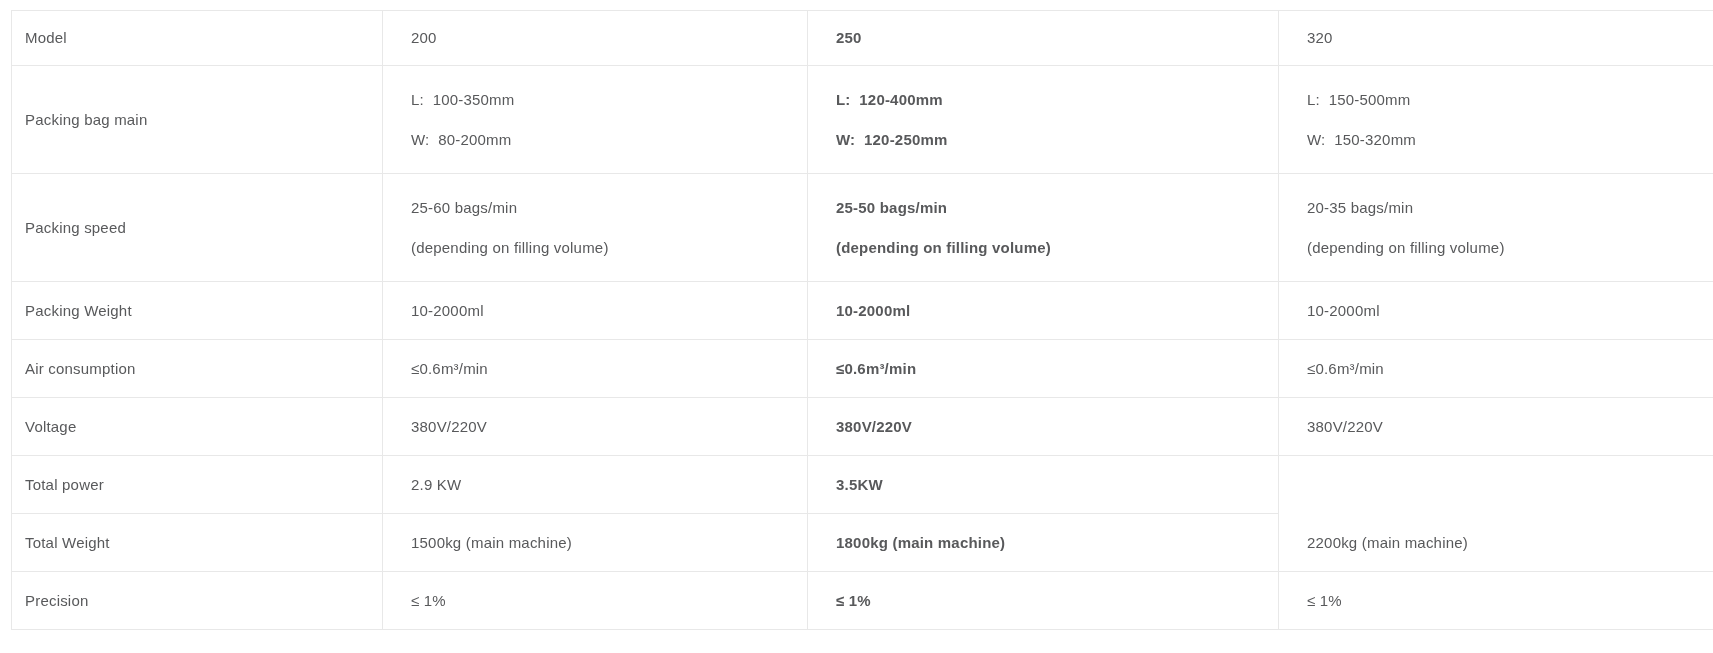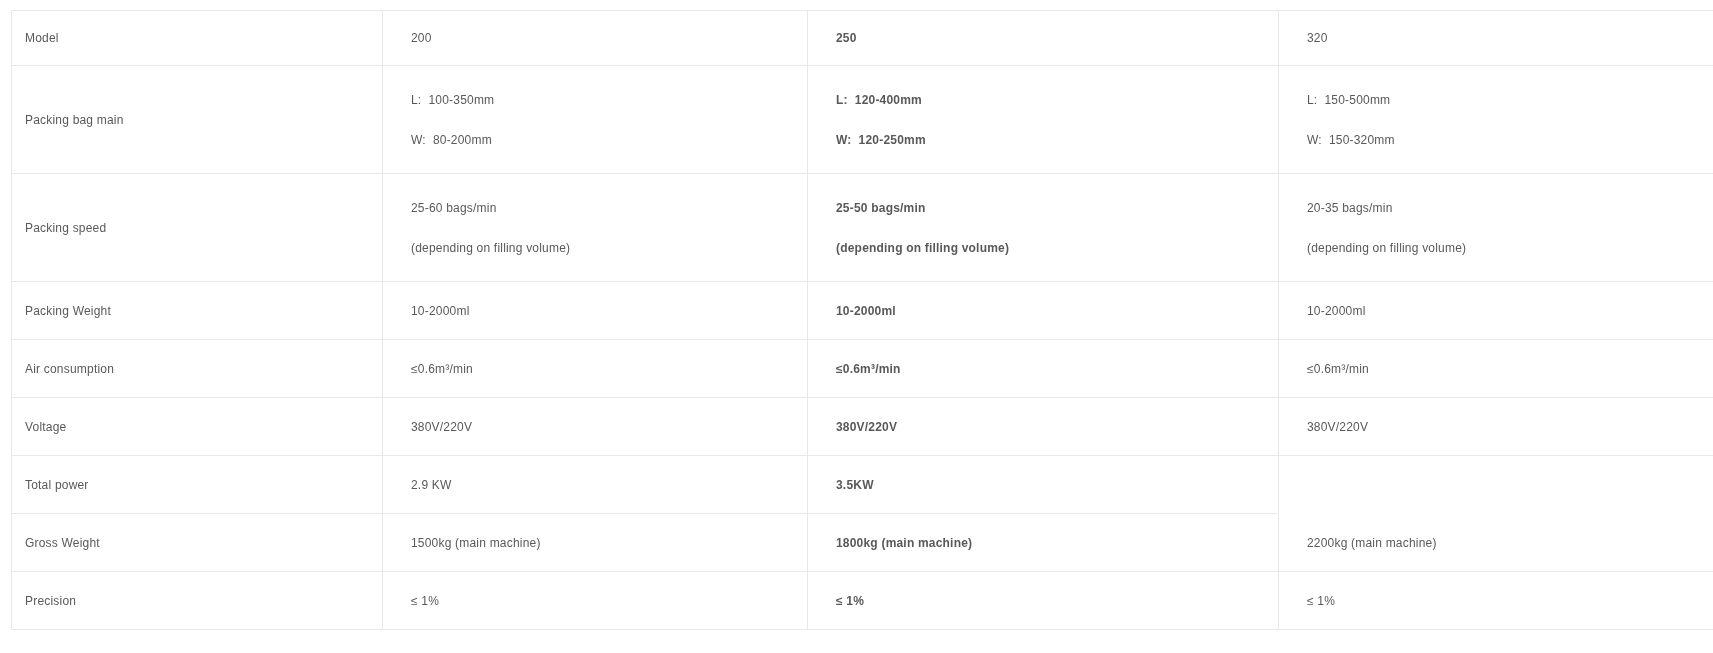--- a/index.html
+++ b/index.html
@@ -38,21 +38,21 @@
   .trow.h-model  { height: 55px; }
   .trow.h-double { height: 108px; }
   .cell {
     box-sizing: border-box;
     border-right: 1px solid #e8e8e8;
     border-bottom: 1px solid #e8e8e8;
     display: flex;
     flex-direction: column;
     justify-content: center;
     color: #58595b;
-    font-size: 12px;
+    font-size: 15px;
     letter-spacing: 0.2px;
     white-space: pre;
     overflow: hidden;
   }
   .label-cell {
     width: 371px;
     flex: none;
     padding-left: 13px;
   }
   .value-cell {
@@ -111,21 +111,21 @@
         <div class="cell value-cell col-1"><div class="cell-line">380V/220V</div></div>
         <div class="cell value-cell col-2"><div class="cell-line">380V/220V</div></div>
         <div class="cell value-cell col-3"><div class="cell-line">380V/220V</div></div>
       </div>
       <div class="trow">
         <div class="cell label-cell"><div class="cell-line">Total power</div></div>
         <div class="cell value-cell col-1"><div class="cell-line">2.9 KW</div></div>
         <div class="cell value-cell col-2"><div class="cell-line">3.5KW</div></div>
       </div>
       <div class="trow">
-        <div class="cell label-cell"><div class="cell-line">Gross Weight</div></div>
+        <div class="cell label-cell"><div class="cell-line">Total Weight</div></div>
         <div class="cell value-cell col-1"><div class="cell-line">1500kg (main machine)</div></div>
         <div class="cell value-cell col-2"><div class="cell-line">1800kg (main machine)</div></div>
         <div class="cell value-cell col-3"><div class="cell-line">2200kg (main machine)</div></div>
       </div>
       <div class="trow">
         <div class="cell label-cell"><div class="cell-line">Precision</div></div>
         <div class="cell value-cell col-1"><div class="cell-line">≤ 1%</div></div>
         <div class="cell value-cell col-2"><div class="cell-line">≤ 1%</div></div>
         <div class="cell value-cell col-3"><div class="cell-line">≤ 1%</div></div>
       </div>

